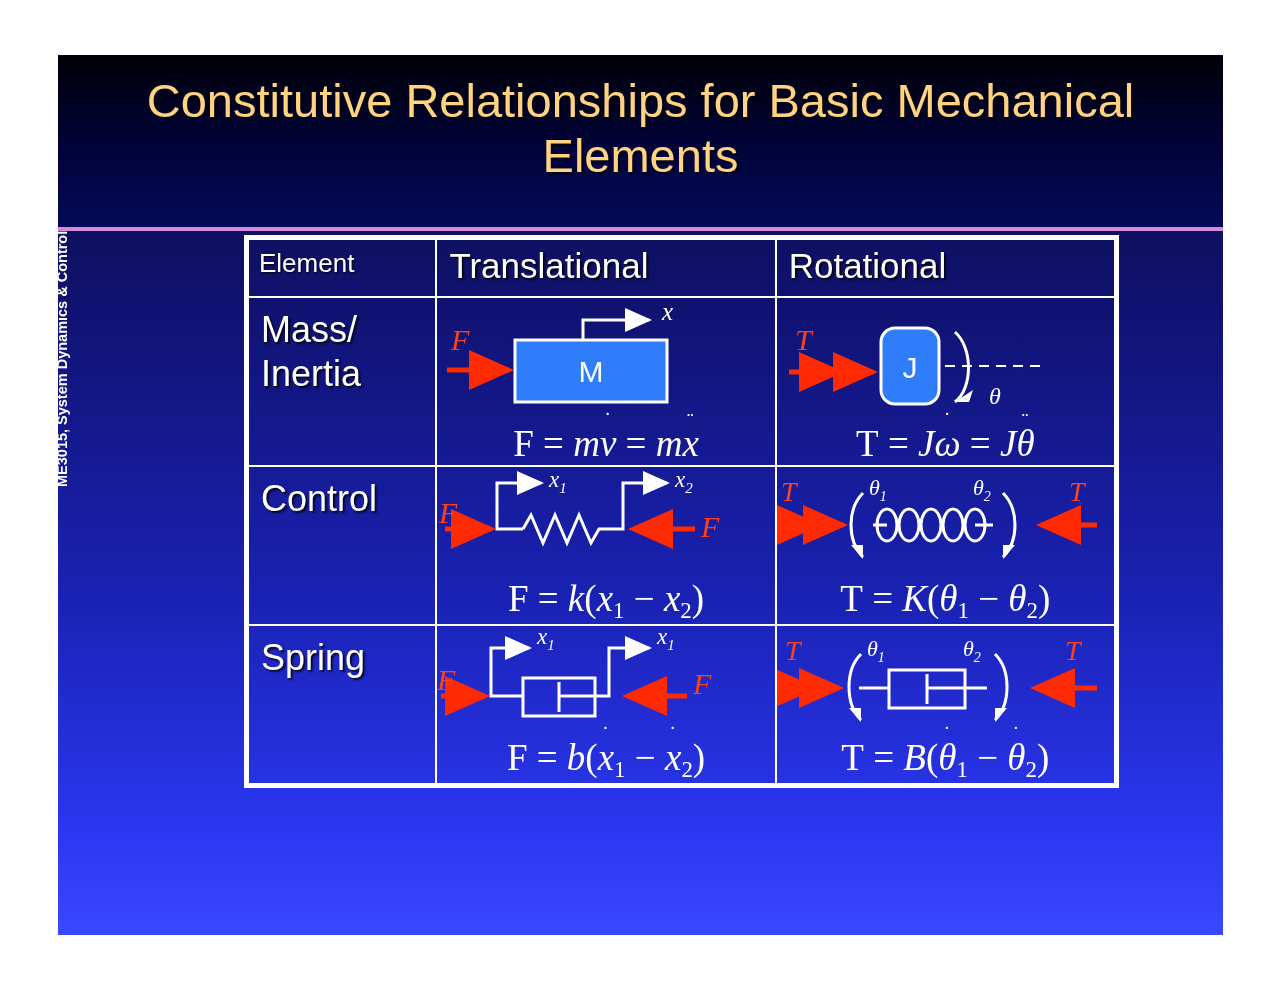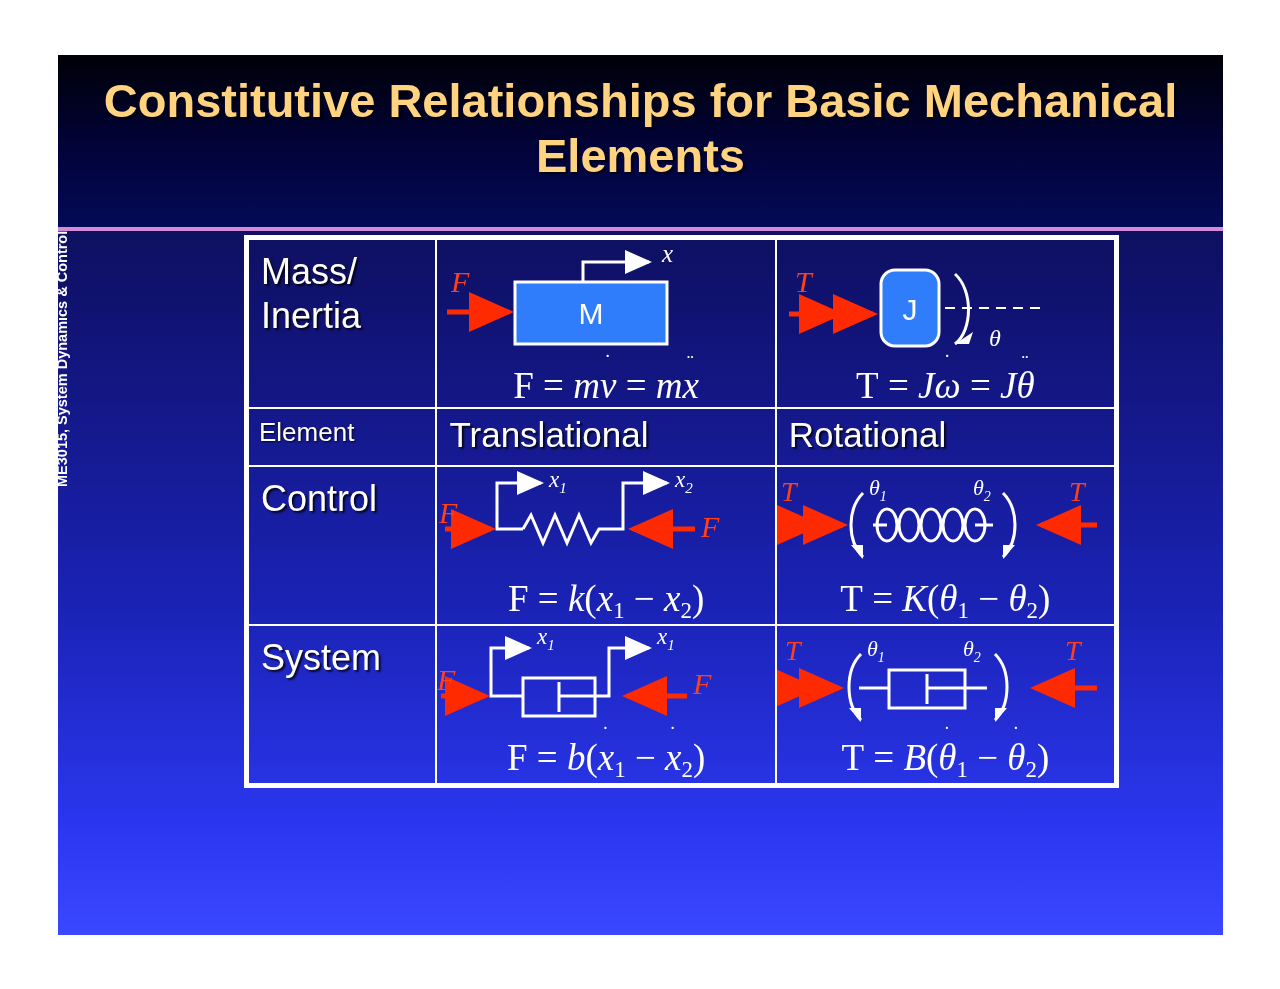--- a/index.html
+++ b/index.html
@@ -38,21 +38,21 @@
   }
   #title-text {
     position: absolute;
     left: 0;
     top: 18px;
     width: 100%;
     text-align: center;
     color: #ffd37f;
     font-size: 47px;
     line-height: 1.18;
-    font-weight: bold;
+    font-weight: normal;
     letter-spacing: 0px;
     text-shadow: 2px 2px 2px rgba(0,0,0,0.7);
   }
 
   
   #side-label {
     position: absolute;
     left: -4px;
     top: 432px;
     width: 320px;
@@ -160,20 +160,32 @@
   </div>
 
   <div id="side-label">ME3015, System Dynamics &amp; Control</div>
 
   <div id="table">
     <table>
       <tbody>
 
         <tr>
           <td class="col-element">
+            <div class="hdr-element">Element</div>
+          </td>
+          <td class="col-trans">
+            <div class="hdr-big">Translational</div>
+          </td>
+          <td class="col-rot">
+            <div class="hdr-big">Rotational</div>
+          </td>
+        </tr>
+
+        <tr>
+          <td class="col-element">
             <div class="rowlabel">
               <div>Mass/</div>
               <div>Inertia</div>
             </div>
           </td>
 
           <td class="col-trans">
             <div class="cell-inner">
               <div class="fig">
                 <svg width="334" height="124" viewBox="0 0 334 124">
@@ -232,32 +244,20 @@
                   <text class="sym" x="212" y="106" font-size="24">θ</text>
                 </svg>
               </div>
               <div class="eq">
                 <span class="up">T</span> <span class="up">=</span>
                 J<span class="dotwrap"><span style="font-style:italic">ω</span><span class="dots">˙</span></span>
                 <span class="up">=</span>
                 J<span class="dotwrap"><span style="font-style:italic">θ</span><span class="dots">̈</span></span>
               </div>
             </div>
-          </td>
-        </tr>
-
-        <tr>
-          <td class="col-element">
-            <div class="hdr-element">Element</div>
-          </td>
-          <td class="col-trans">
-            <div class="hdr-big">Translational</div>
-          </td>
-          <td class="col-rot">
-            <div class="hdr-big">Rotational</div>
           </td>
         </tr>
 
         <tr>
           <td class="col-element">
             <div class="rowlabel">Control</div>
           </td>
 
           <td class="col-trans">
             <div class="cell-inner">
@@ -332,21 +332,21 @@
               </div>
               <div class="eq">
                 <span class="up">T</span> <span class="up">=</span> K<span class="up">(</span><span>θ</span><span class="sub">1</span> <span class="up">−</span> <span>θ</span><span class="sub">2</span><span class="up">)</span>
               </div>
             </div>
           </td>
         </tr>
 
         <tr>
           <td class="col-element">
-            <div class="rowlabel">System</div>
+            <div class="rowlabel">Spring</div>
           </td>
 
           <td class="col-trans">
             <div class="cell-inner">
               <div class="fig">
                 <svg width="334" height="110" viewBox="0 0 334 110">
                   <defs>
                     <marker id="darrW" markerWidth="9" markerHeight="8" refX="8" refY="4" orient="auto">
                       <path d="M0,0 L9,4 L0,8 z" fill="#ffffff"></path>
                     </marker>

